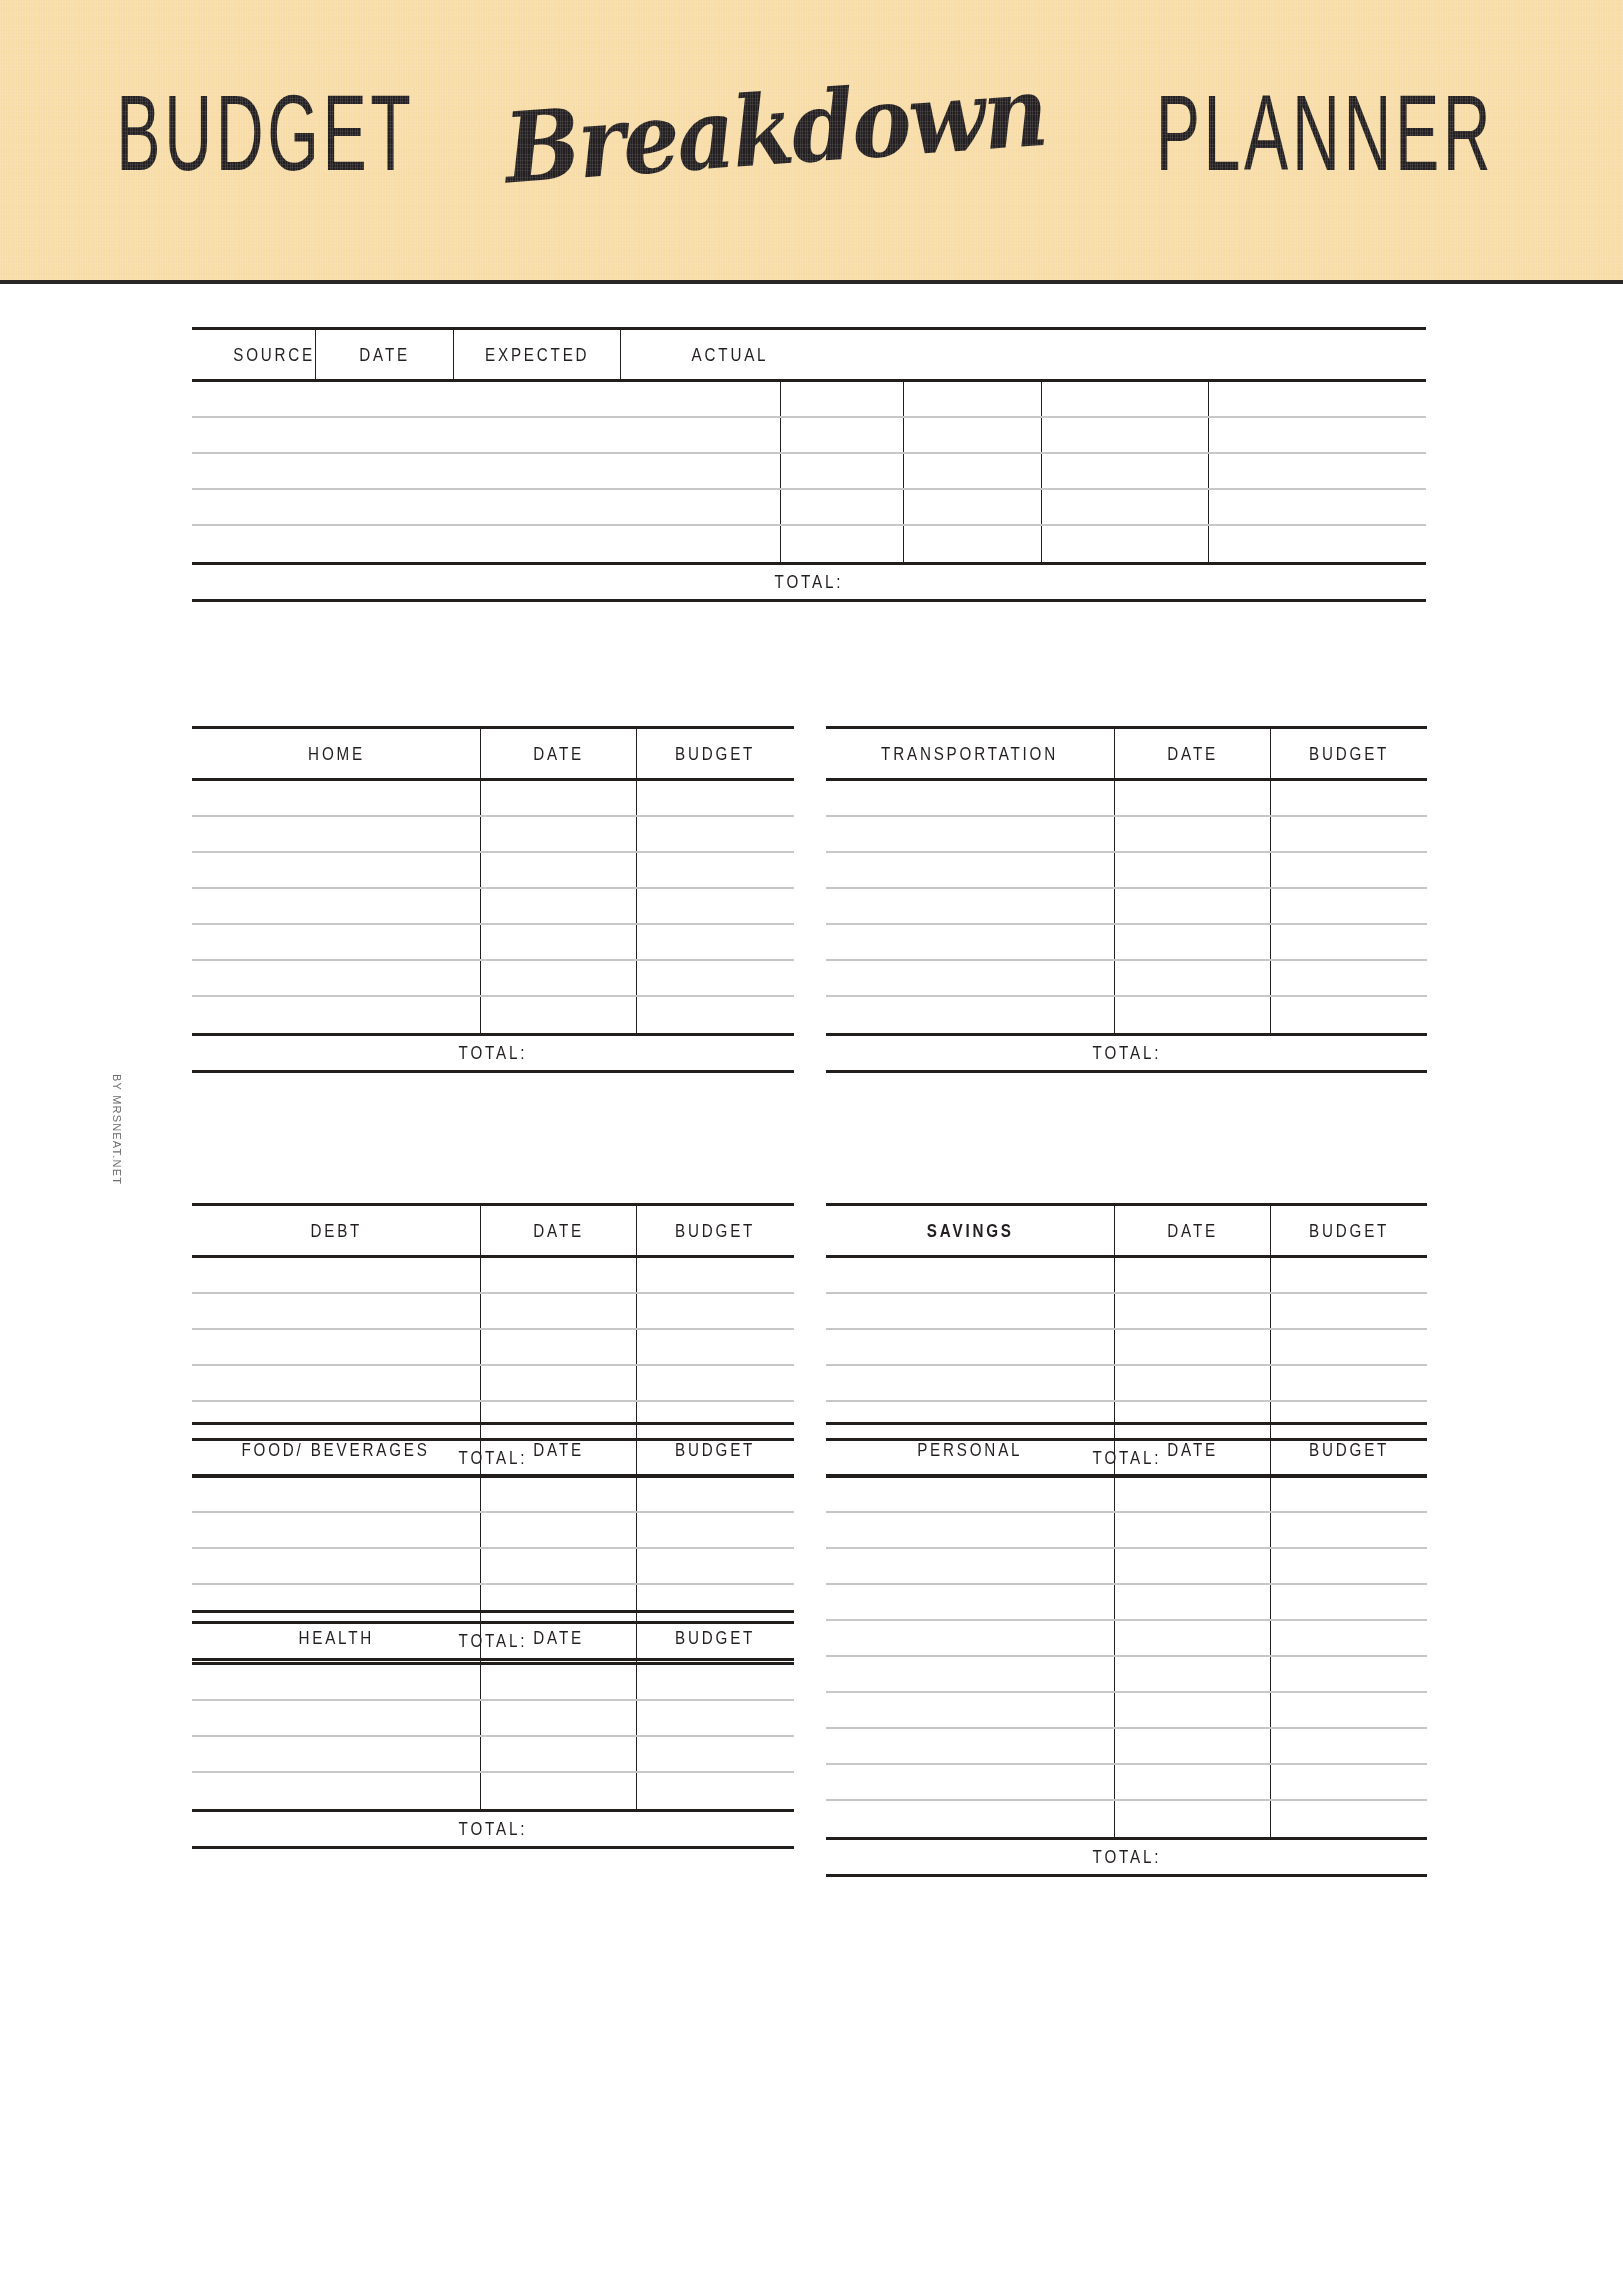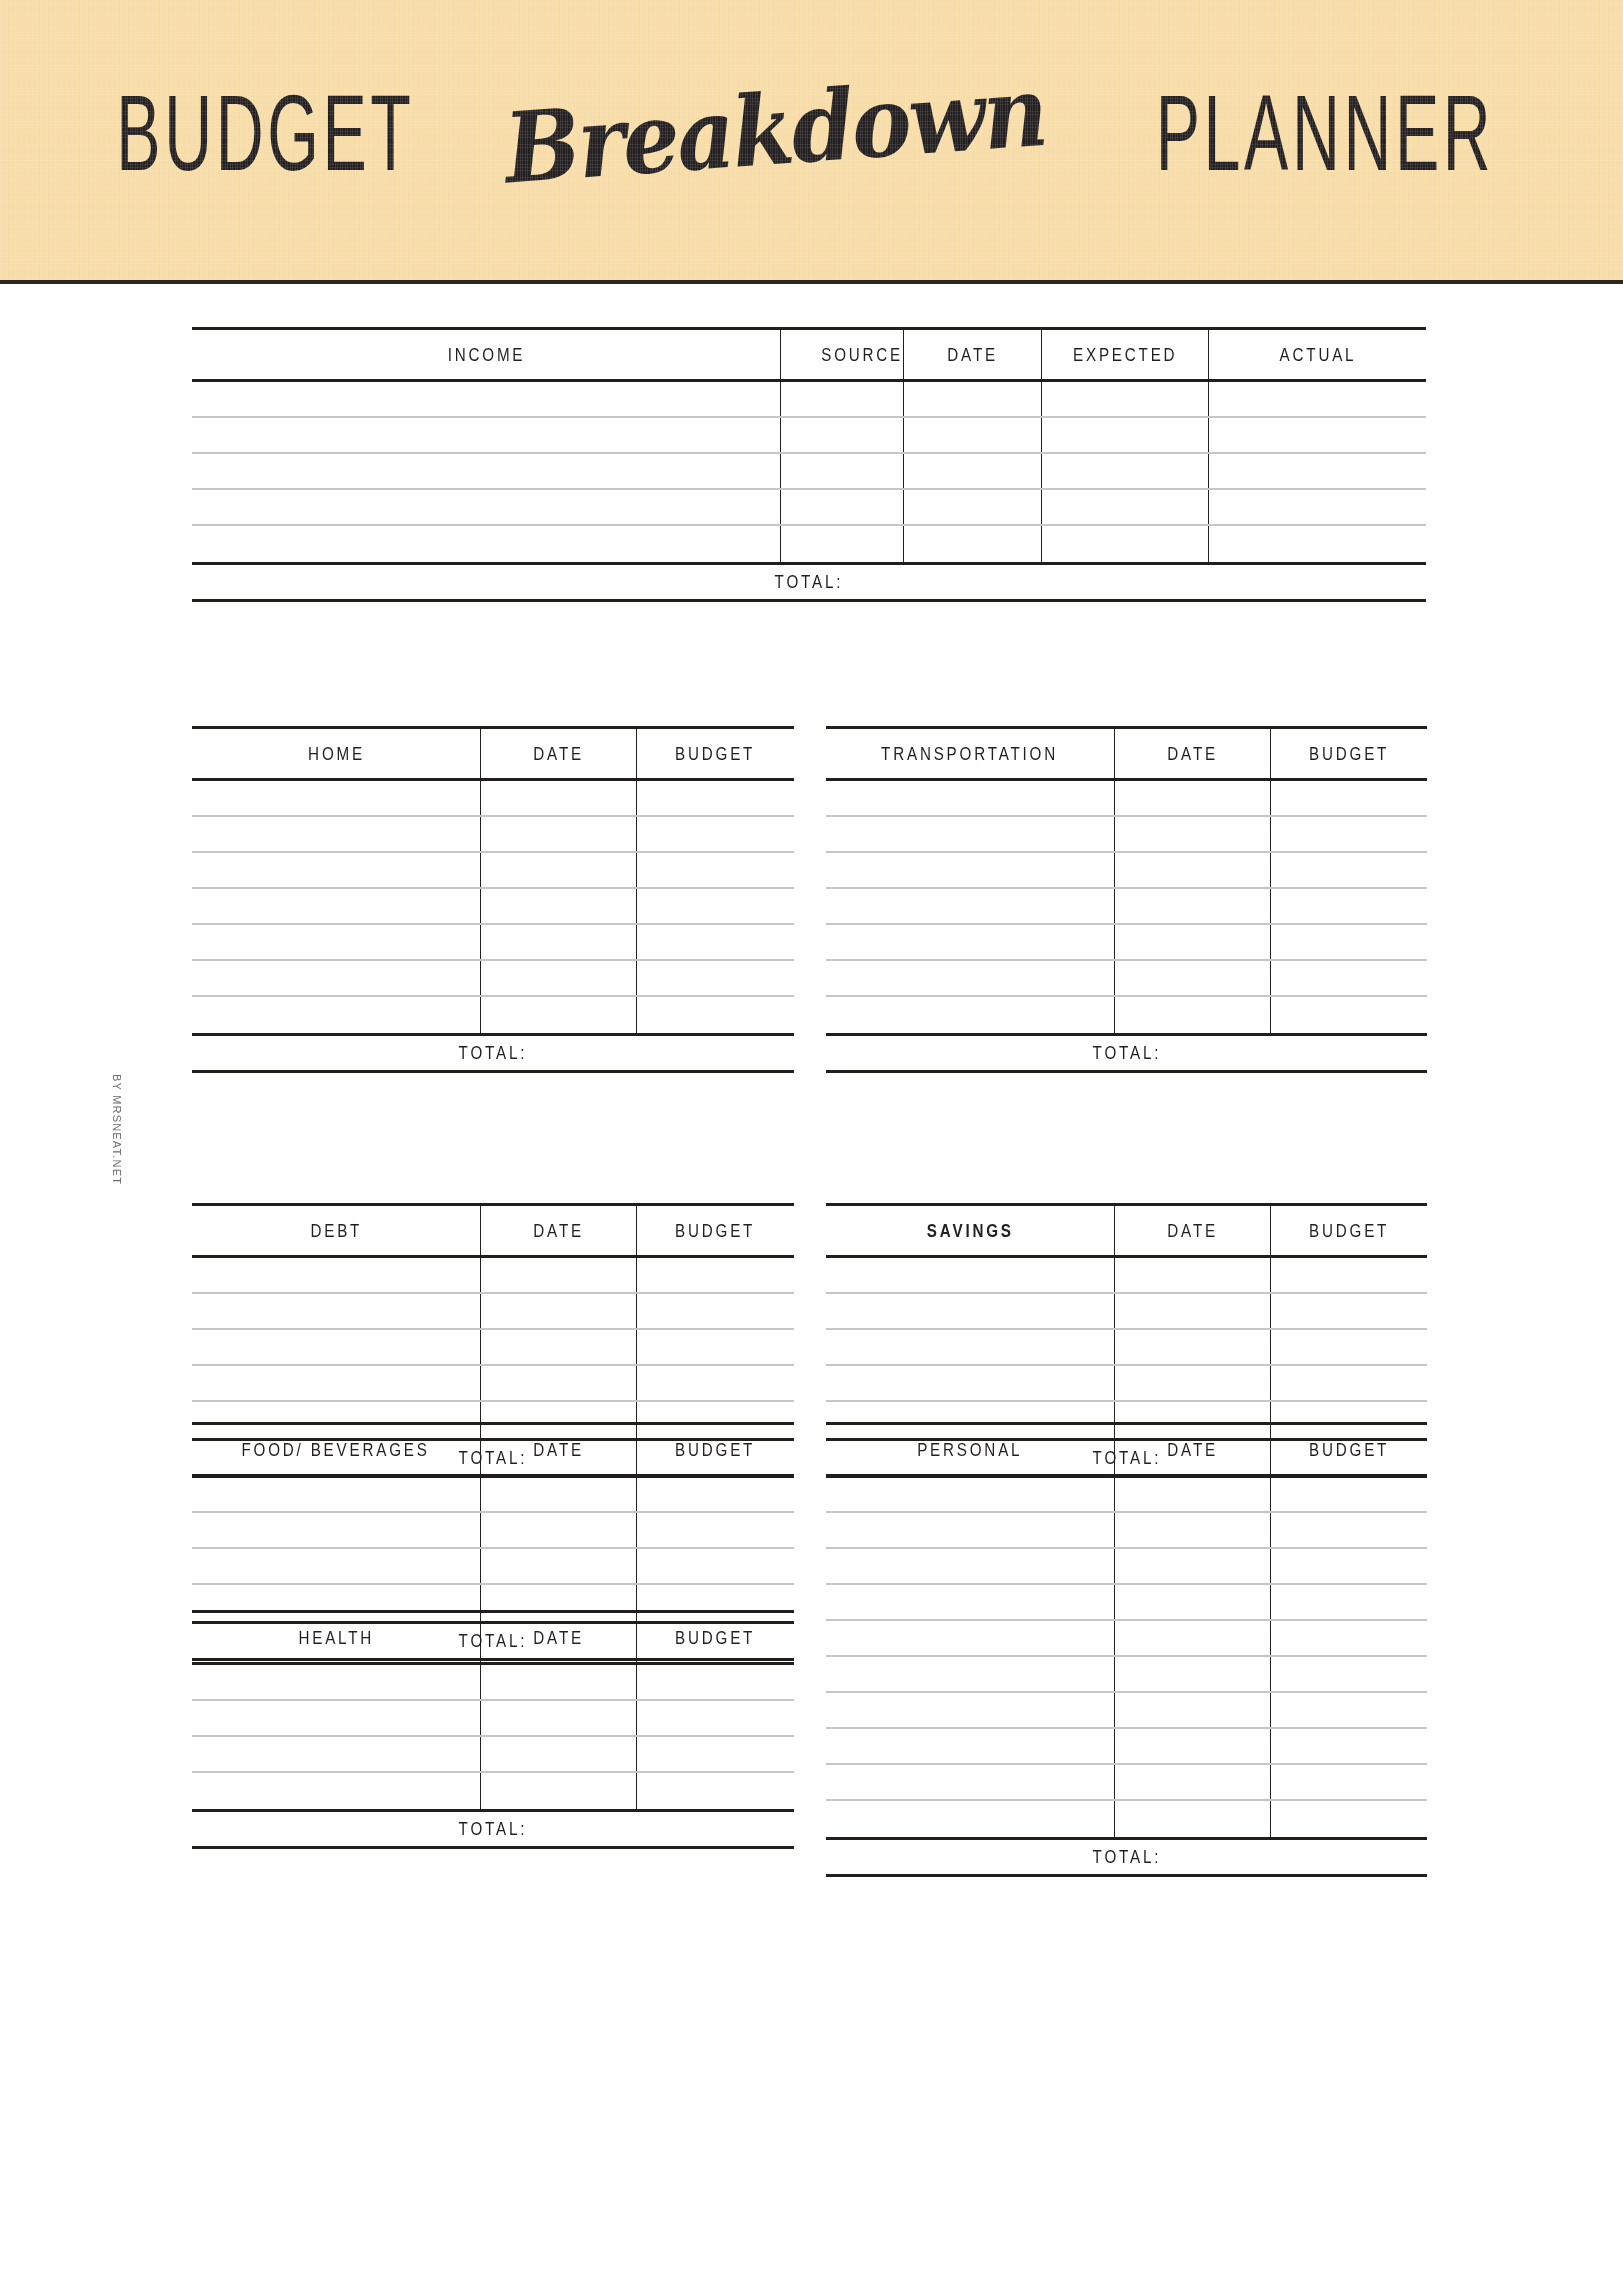--- a/index.html
+++ b/index.html
@@ -166,23 +166,20 @@
     <span class="t-cap">PLANNER</span>
   </div>
 </div>
 
 <div id="watermark">BY MRSNEAT.NET</div>
 
 <div id="sheet">
 
   <div class="tbl" id="tbl-income">
       <div class="hdr-row hdr-h">
-        <div class="cell" style="width: 588px; flex: 0 0 588px;">
-          <span>INCOME</span>
-        </div>
         <div class="cell" style="width: 123px; flex: 0 0 123px; padding-left: 41px;">
           <span>SOURCE</span>
         </div>
         <div class="cell" style="width: 138px; flex: 0 0 138px;">
           <span>DATE</span>
         </div>
         <div class="cell" style="width: 167px; flex: 0 0 167px;">
           <span>EXPECTED</span>
         </div>
         <div class="cell" style="width: 219px; flex: 0 0 219px;">

